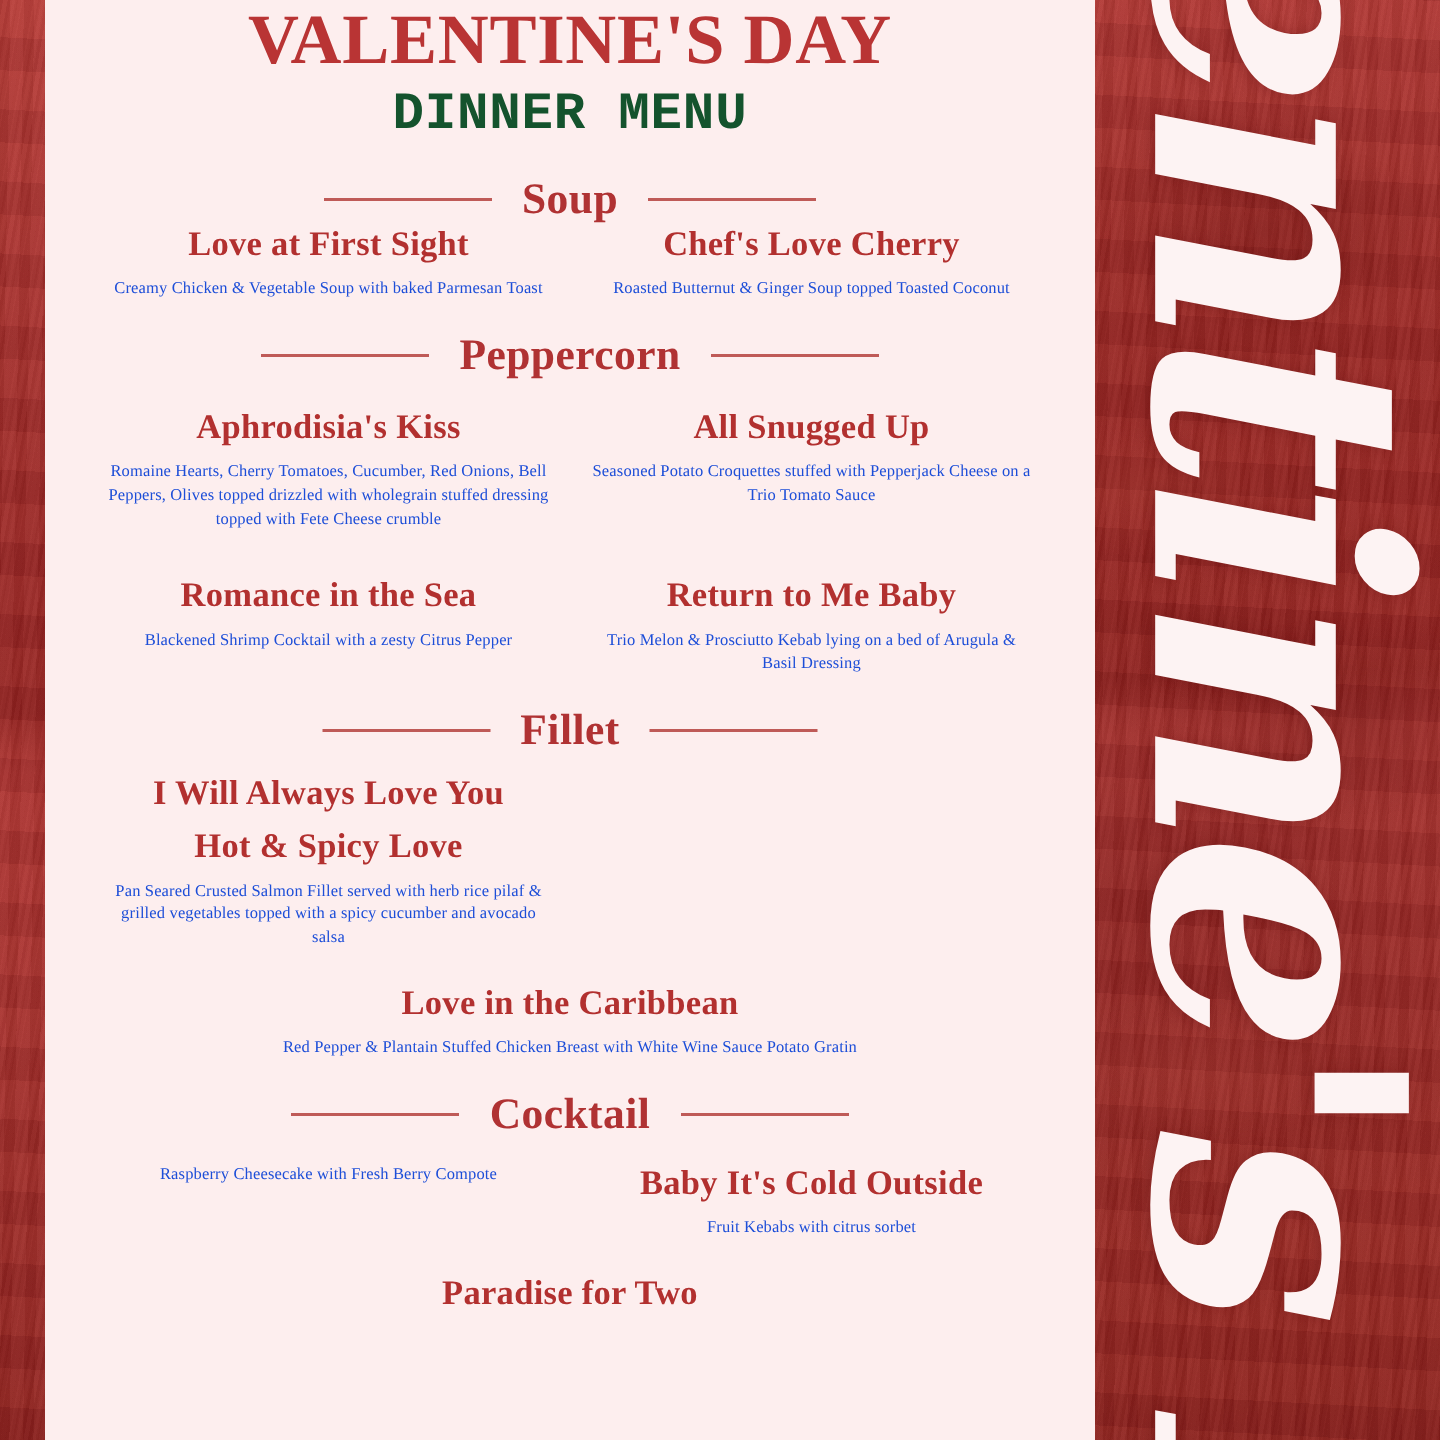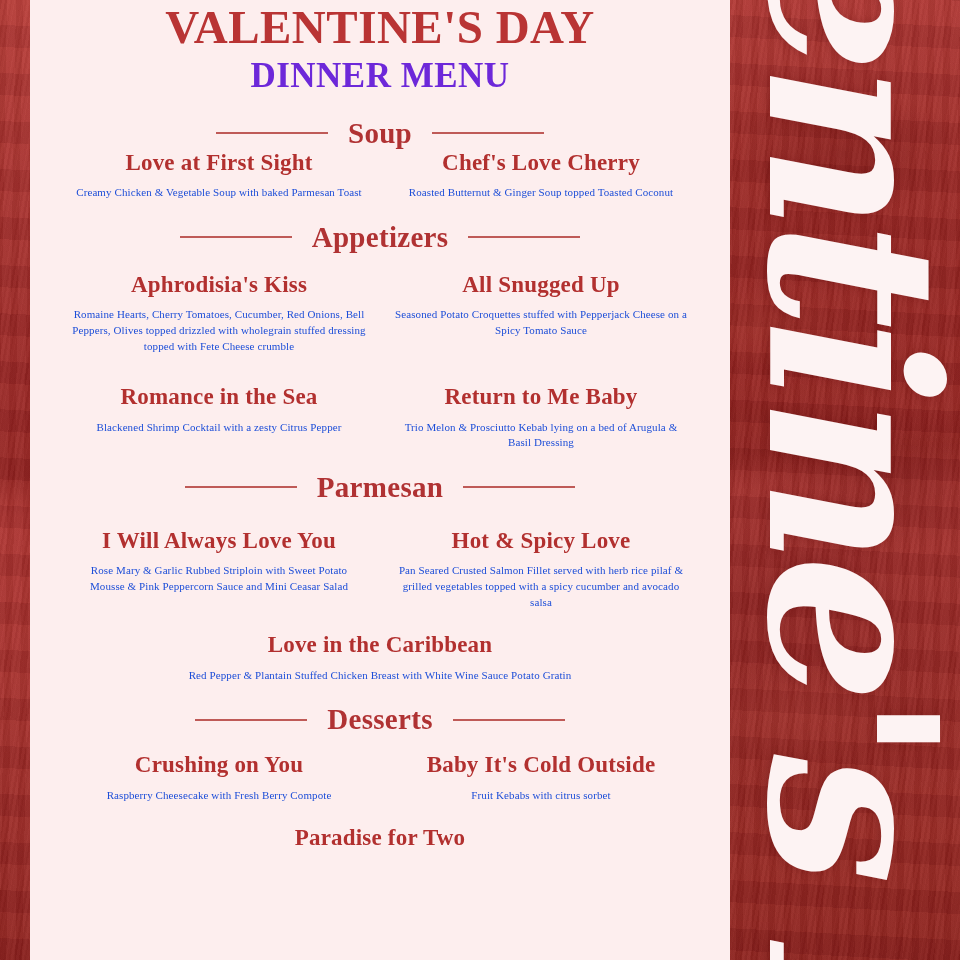--- a/index.html
+++ b/index.html
@@ -105,22 +105,22 @@
   .title-main {
     color: #b93434;
     font-family: "Liberation Serif", "DejaVu Serif", serif;
     font-weight: 700;
     font-size: 47px;
     line-height: 1.02;
     letter-spacing: .5px;
     margin: 0;
   }
   .title-sub {
-    color: #6d28d9;
-    font-family: Liberation Serif, serif;
+    color: #14532d;
+    font-family: Liberation Mono, monospace;
     font-weight: 700;
     font-size: 35px;
     line-height: 1.2;
     letter-spacing: .5px;
     margin: 3px 0 0 0;
   }
 
   .section-head {
     display: flex;
     align-items: center;
@@ -175,21 +175,21 @@
     font-size: 11px;
     line-height: 1.42;
     margin: 0;
     letter-spacing: .1px;
   }
   .dish { padding: 0 4px; }
 
   .grp-soup { }
   .grp-app1 { margin-top: 18px; }
   .grp-app2 { margin-top: 30px; }
-  .grp-ent1 { margin-top: 24px; }
+  .grp-ent1 { margin-top: 12px; flex-direction: column; }
   .grp-ent2 { margin-top: 22px; justify-content: center; }
   .grp-des1 { margin-top: 16px; }
   .grp-des2 { margin-top: 22px; }
 </style>
 </head>
 <body>
 
 <div id="poster">
 
   <div class="bg-red"></div>
@@ -223,87 +223,85 @@
             </div>
             <div class="col">
               <div class="dish">
                 <div class="dish-name">Chef's Love Cherry</div>
                 <div class="dish-desc">Roasted Butternut &amp; Ginger Soup topped Toasted Coconut</div>
               </div>
             </div>
           </div>
           <div class="section-head">
             <div class="rule"></div>
-            <div class="section-title">Appetizers</div>
+            <div class="section-title">Peppercorn</div>
             <div class="rule"></div>
           </div>
           <div class="row grp-app1">
             <div class="col">
               <div class="dish">
                 <div class="dish-name">Aphrodisia's Kiss</div>
                 <div class="dish-desc">Romaine Hearts, Cherry Tomatoes, Cucumber, Red Onions, Bell Peppers, Olives topped drizzled with wholegrain stuffed dressing topped with Fete Cheese crumble</div>
               </div>
             </div>
             <div class="col">
               <div class="dish">
                 <div class="dish-name">All Snugged Up</div>
-                <div class="dish-desc">Seasoned Potato Croquettes stuffed with Pepperjack Cheese on a Spicy Tomato Sauce</div>
+                <div class="dish-desc">Seasoned Potato Croquettes stuffed with Pepperjack Cheese on a Trio Tomato Sauce</div>
               </div>
             </div>
           </div>
           <div class="row grp-app2">
             <div class="col">
               <div class="dish">
                 <div class="dish-name">Romance in the Sea</div>
                 <div class="dish-desc">Blackened Shrimp Cocktail with a zesty Citrus Pepper</div>
               </div>
             </div>
             <div class="col">
               <div class="dish">
                 <div class="dish-name">Return to Me Baby</div>
                 <div class="dish-desc">Trio Melon &amp; Prosciutto Kebab lying on a bed of Arugula &amp; Basil Dressing</div>
               </div>
             </div>
           </div>
           <div class="section-head">
             <div class="rule"></div>
-            <div class="section-title">Parmesan</div>
+            <div class="section-title">Fillet</div>
             <div class="rule"></div>
           </div>
           <div class="row grp-ent1">
             <div class="col">
               <div class="dish">
                 <div class="dish-name">I Will Always Love You</div>
-                <div class="dish-desc">Rose Mary &amp; Garlic Rubbed Striploin with Sweet Potato Mousse &amp; Pink Peppercorn Sauce and Mini Ceasar Salad</div>
               </div>
             </div>
             <div class="col">
               <div class="dish">
                 <div class="dish-name">Hot &amp; Spicy Love</div>
                 <div class="dish-desc">Pan Seared Crusted Salmon Fillet served with herb rice pilaf &amp; grilled vegetables topped with a spicy cucumber and avocado salsa</div>
               </div>
             </div>
           </div>
           <div class="row grp-ent2">
             <div class="col single">
               <div class="dish">
                 <div class="dish-name">Love in the Caribbean</div>
                 <div class="dish-desc">Red Pepper &amp; Plantain Stuffed Chicken Breast with White Wine Sauce Potato Gratin</div>
               </div>
             </div>
           </div>
           <div class="section-head">
             <div class="rule"></div>
-            <div class="section-title">Desserts</div>
+            <div class="section-title">Cocktail</div>
             <div class="rule"></div>
           </div>
           <div class="row grp-des1">
             <div class="col">
               <div class="dish">
-                <div class="dish-name">Crushing on You</div>
                 <div class="dish-desc">Raspberry Cheesecake with Fresh Berry Compote</div>
               </div>
             </div>
             <div class="col">
               <div class="dish">
                 <div class="dish-name">Baby It's Cold Outside</div>
                 <div class="dish-desc">Fruit Kebabs with citrus sorbet</div>
               </div>
             </div>
           </div>

